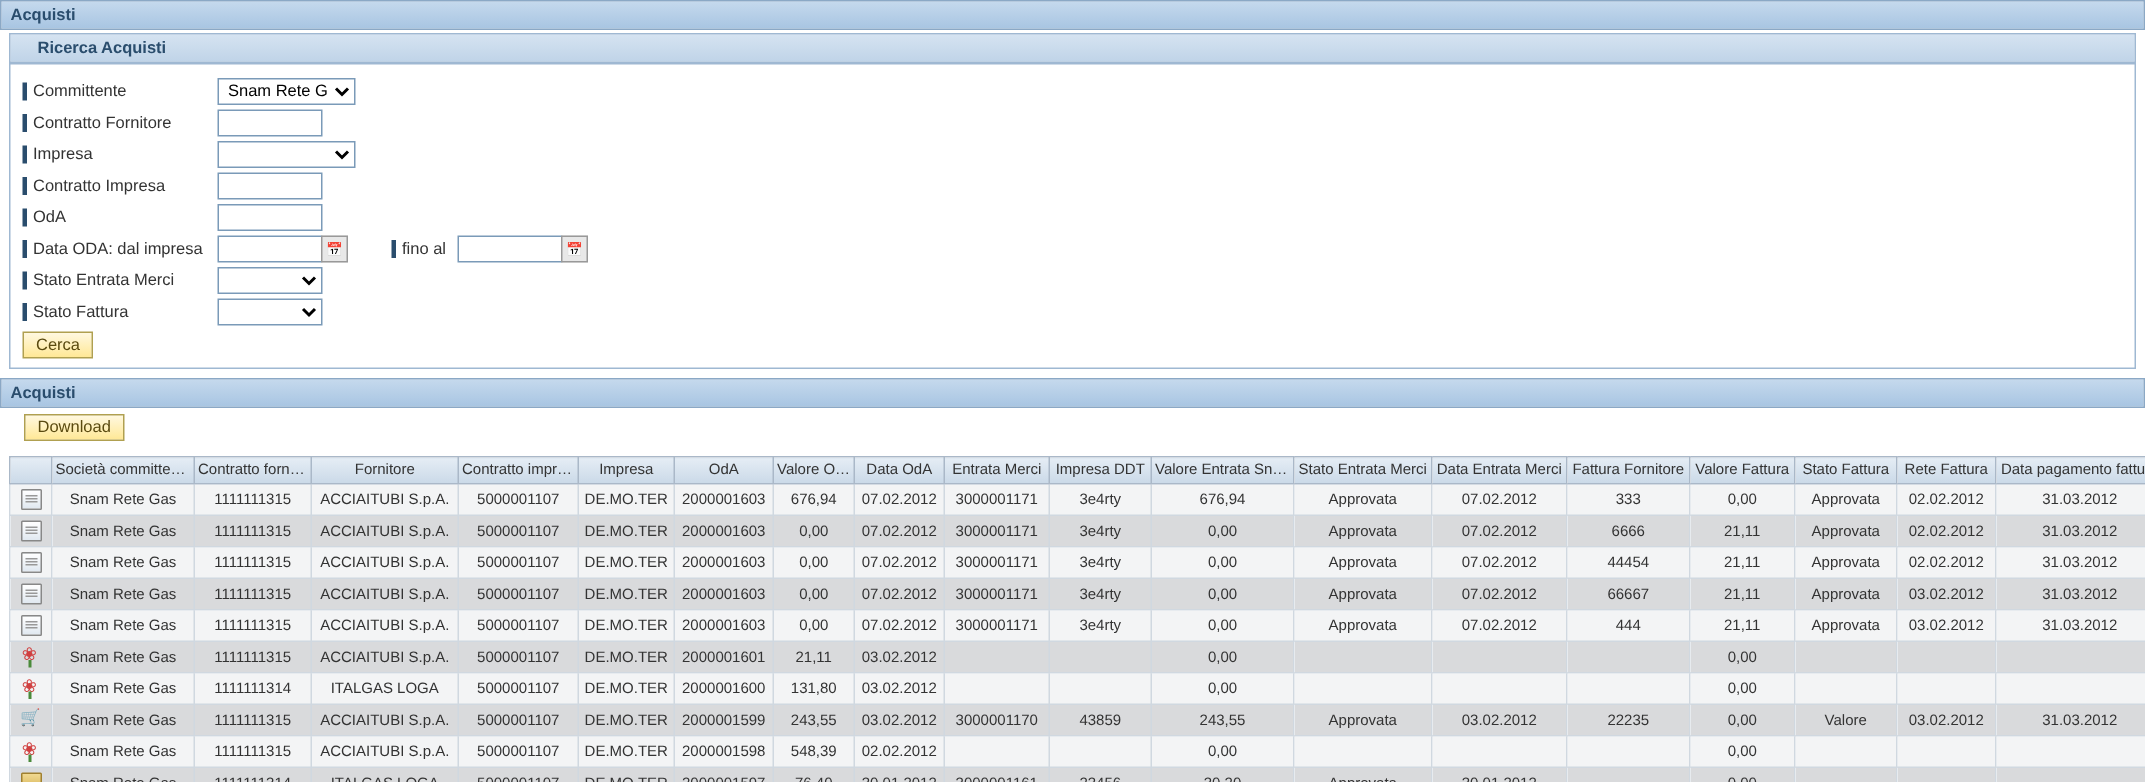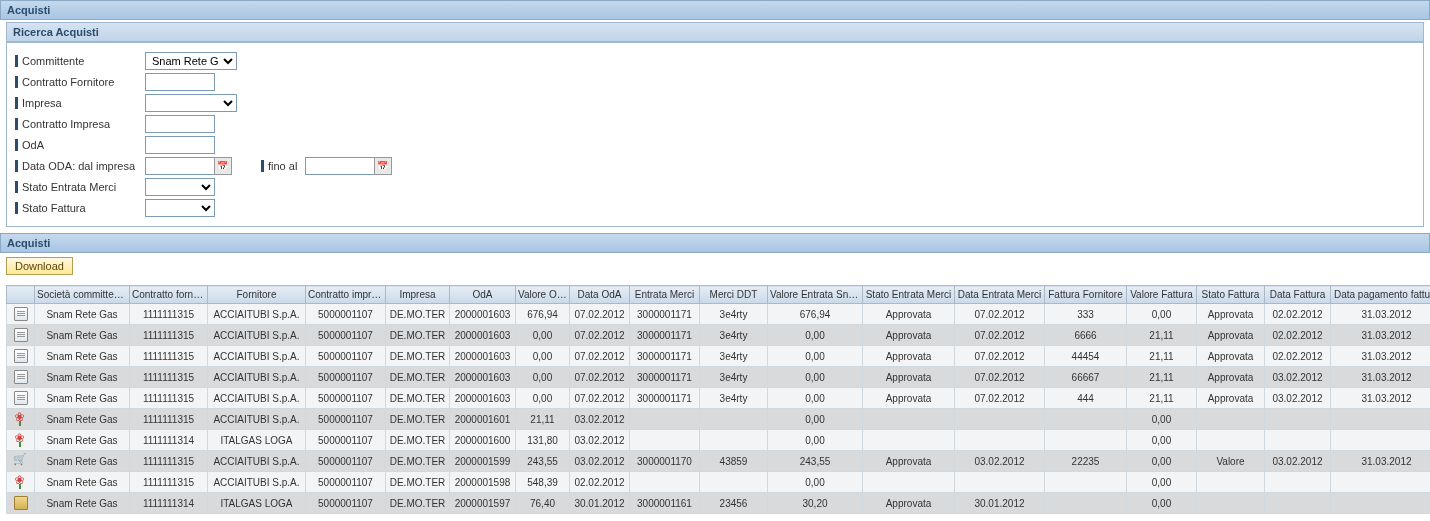--- a/index.html
+++ b/index.html
@@ -1,18 +1,18 @@
 <!DOCTYPE html>
 <html><head>
 <meta charset="utf-8">
 <style>
   * { box-sizing: border-box; }
   body { margin: 0; font-family: Tahoma, Arial, sans-serif; font-size: 11px; color: #333; background: #fff; }
   .panel-header { background: linear-gradient(to bottom, #c5d9ed 0%, #a8c5e2 100%); border: 1px solid #8ba8c5; padding: 3px 6px; font-weight: bold; color: #2a4d6d; }
-  .panel-subheader { background: linear-gradient(to bottom, #d5e3f1 0%, #c0d4e8 100%); border: 1px solid #9fb8d2; padding: 3px 6px; font-weight: bold; color: #2a4d6d; margin: 2px 6px 0 6px; }
+  .panel-subheader { background: linear-gradient(to bottom, #d5e3f1 0%, #c0d4e8 100%); border: 1px solid #9fb8d2; padding: 3px 18px; font-weight: bold; color: #2a4d6d; margin: 2px 6px 0 6px; }
   .panel-body { border: 1px solid #9fb8d2; margin: 0 6px 6px 6px; padding: 6px 8px; background: #fff; }
   .form-row { display: flex; margin: 3px 0; }
   .form-label { width: 130px; display: flex; align-items: center; }
   .form-label::before { content: ""; display: inline-block; width: 3px; height: 12px; background: #2a4d6d; margin-right: 4px; }
   input[type="text"], select { border: 1px solid #7a9ab8; font-size: 11px; padding: 1px 2px; height: 18px; }
   input[type="text"] { width: 70px; }
   select { width: 92px; background: #fff; }
   .date-input { width: 60px; }
   .cal-btn { width: 18px; height: 18px; border: 1px solid #999; background: #e8e8e8; display: inline-flex; align-items: center; justify-content: center; margin-left: -1px; cursor: pointer; font-size: 9px; }
   .inline-label { margin: 0 8px 0 4px; display: flex; align-items: center; padding-left: 25px; }
@@ -81,24 +81,27 @@
   <div class="form-row">
     <div class="form-label">Stato Entrata Merci</div>
     <select style="width:70px;"><option></option></select>
   </div>
 
   <div class="form-row">
     <div class="form-label">Stato Fattura</div>
     <select style="width:70px;"><option></option></select>
   </div>
 
+  <div class="btn-row">
+    <button class="action">Cerca</button>
+  </div>
 </div>
 
 <div class="panel-header" style="margin-top:4px;">Acquisti</div>
-<div style="padding:4px 6px;">
+<div style="padding:4px 16px;">
   <button class="action">Download</button>
 </div>
 
 <div class="table-wrap">
   <table class="data">
     <colgroup>
       <col style="width:28px">
         <col style="width:95px">
         <col style="width:78px">
         <col style="width:98px">
@@ -123,28 +126,28 @@
           <th class="icon-cell"></th>
           <th>Società committente</th>
           <th>Contratto fornitore</th>
           <th>Fornitore</th>
           <th>Contratto impresa</th>
           <th>Impresa</th>
           <th>OdA</th>
           <th>Valore OdA</th>
           <th>Data OdA</th>
           <th>Entrata Merci</th>
-          <th>Merci DDT</th>
+          <th>Impresa DDT</th>
           <th>Valore Entrata Snam</th>
           <th>Stato Entrata Merci</th>
           <th>Data Entrata Merci</th>
           <th>Fattura Fornitore</th>
           <th>Valore Fattura</th>
           <th>Stato Fattura</th>
-          <th>Data Fattura</th>
+          <th>Rete Fattura</th>
           <th>Data pagamento fattura</th>
         </tr>
       </thead>
     <tbody id="tbody">
         <tr>
           <td class="icon-cell"><span class="icon icon-doc"></span></td>
           <td>Snam Rete Gas</td>
           <td>1111111315</td>
           <td>ACCIAITUBI S.p.A.</td>
           <td>5000001107</td>

